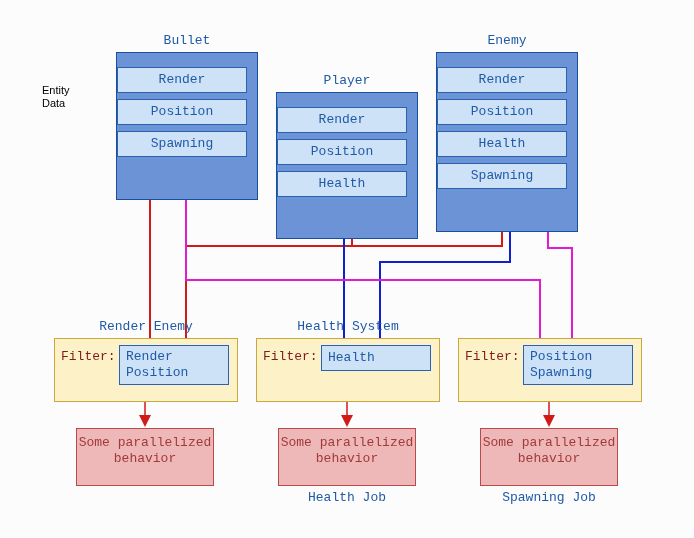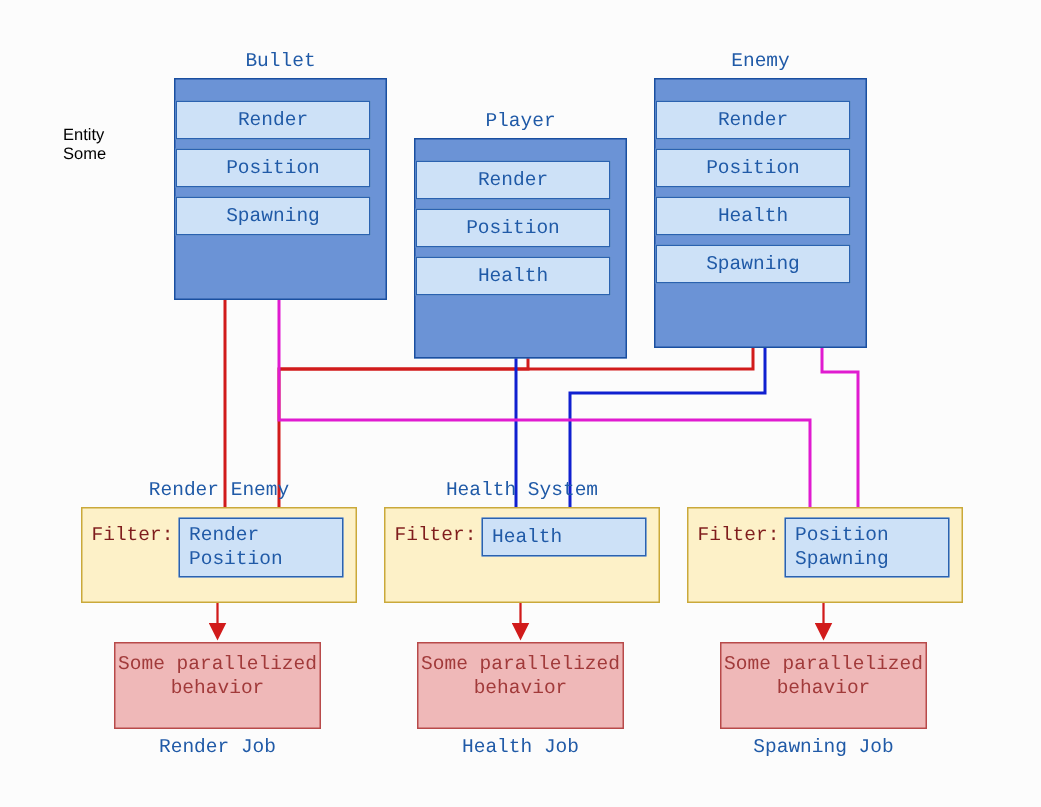--- a/index.html
+++ b/index.html
@@ -139,21 +139,21 @@
   <polyline points="186,200 186,280 540,280 540,338" fill="none" stroke="#e01bd0" stroke-width="2"></polyline>
   <polyline points="548,232 548,248 572,248 572,338" fill="none" stroke="#e01bd0" stroke-width="2"></polyline>
 
   <line x1="145" y1="402" x2="145" y2="424" stroke="#d11b1b" stroke-width="1.5" marker-end="url(#arr-red)"></line>
   <line x1="347" y1="402" x2="347" y2="424" stroke="#d11b1b" stroke-width="1.5" marker-end="url(#arr-red)"></line>
   <line x1="549" y1="402" x2="549" y2="424" stroke="#d11b1b" stroke-width="1.5" marker-end="url(#arr-red)"></line>
 </svg>
 
 <div class="side-label">
   <span>Entity</span><br>
-  <span>Some</span>
+  <span>Data</span>
 </div>
 
 <div class="entity" style="left:116px; top:52px; height:148px;">
   <div class="title">Bullet</div>
   <div class="comp">Render</div>
   <div class="comp">Position</div>
   <div class="comp">Spawning</div>
 </div>
 
 <div class="entity" style="left:276px; top:52px; height:147px;margin-top:40px;">
@@ -192,21 +192,20 @@
   <div class="filter-label">Filter:</div>
   <div class="filter-box">
     <span>Position</span><br>
     <span>Spawning</span>
   </div>
 </div>
 
 <div class="job" style="left:76px; top:428px;">
   <span>Some parallelized behavior</span>
 </div>
-<div class="job-label" style="left:76px; top:490px;">Render Job</div>
 
 <div class="job" style="left:278px; top:428px;">
   <span>Some parallelized behavior</span>
 </div>
 <div class="job-label" style="left:278px; top:490px;">Health Job</div>
 
 <div class="job" style="left:480px; top:428px;">
   <span>Some parallelized behavior</span>
 </div>
 <div class="job-label" style="left:480px; top:490px;">Spawning Job</div>

